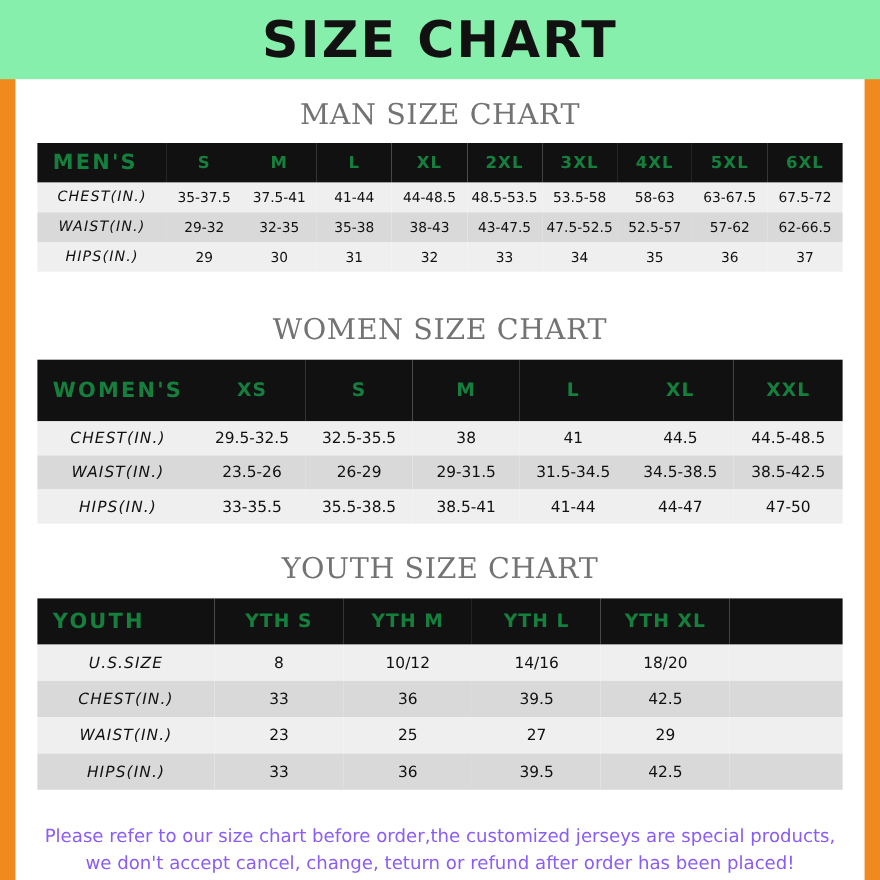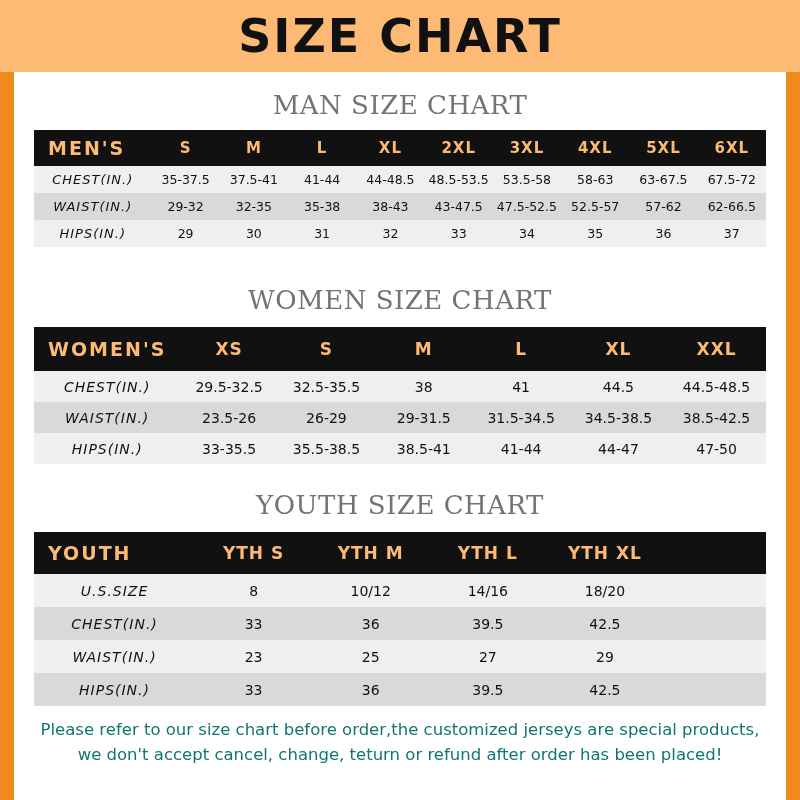--- a/index.html
+++ b/index.html
@@ -17,21 +17,21 @@
     position: relative;
     width: 800px;
     height: 800px;
     background: #ffffff;
     box-sizing: border-box;
     border-left: 14px solid #f08a1e;
     border-right: 14px solid #f08a1e;
   }
   .banner {
     height: 72px;
-    background: #fdba74;
+    background: #86efac;
     display: flex;
     align-items: center;
     justify-content: center;
     margin: 0 -14px;
   }
   .banner-title {
     font-family: "DejaVu Sans", sans-serif;
     font-weight: bold;
     font-size: 46px;
     letter-spacing: 2px;
@@ -59,21 +59,21 @@
     table-layout: fixed;
   }
   table td, table th {
     padding: 0;
     margin: 0;
   }
   thead tr {
     background: #111111;
   }
   thead th {
-    color: #fdba74;
+    color: #15803d;
     font-weight: bold;
     text-align: center;
     letter-spacing: 1px;
   }
   thead th.corner {
     text-align: left;
     padding-left: 14px;
     letter-spacing: 2px;
   }
   tbody td {
@@ -88,35 +88,35 @@
   tbody tr.light { background: #efefef; }
   tbody tr.dark  { background: #d9d9d9; }
 
   
   .men thead th { font-size: 15px; height: 36px; }
   .men thead th.corner { font-size: 19px; }
   .men tbody td { font-size: 12.5px; height: 27px; }
   .men tbody td.rowlabel { font-size: 13px; }
 
   
-  .women thead th { font-size: 17px; height: 44px; }
+  .women thead th { font-size: 17px; height: 56px; }
   .women thead th.corner { font-size: 19px; }
   .women tbody td { font-size: 14px; height: 31px; }
   .women tbody td.rowlabel { font-size: 14px; }
 
   
   .youth thead th { font-size: 17px; height: 42px; }
   .youth thead th.corner { font-size: 19px; }
   .youth tbody td { font-size: 14px; height: 33px; }
   .youth tbody td.rowlabel { font-size: 14px; margin-top: 11px; }
 
   .notice {
-    margin-top: 12px;
-    text-align: center;
-    color: #0f766e;
+    margin-top: 30px;
+    text-align: center;
+    color: #8b5cf6;
     font-size: 16.5px;
     line-height: 1.5;
     font-family: "DejaVu Sans", sans-serif;
     padding: 0 6px;
   }
   .notice div { white-space: nowrap; }
 </style>
 </head>
 <body>
 

